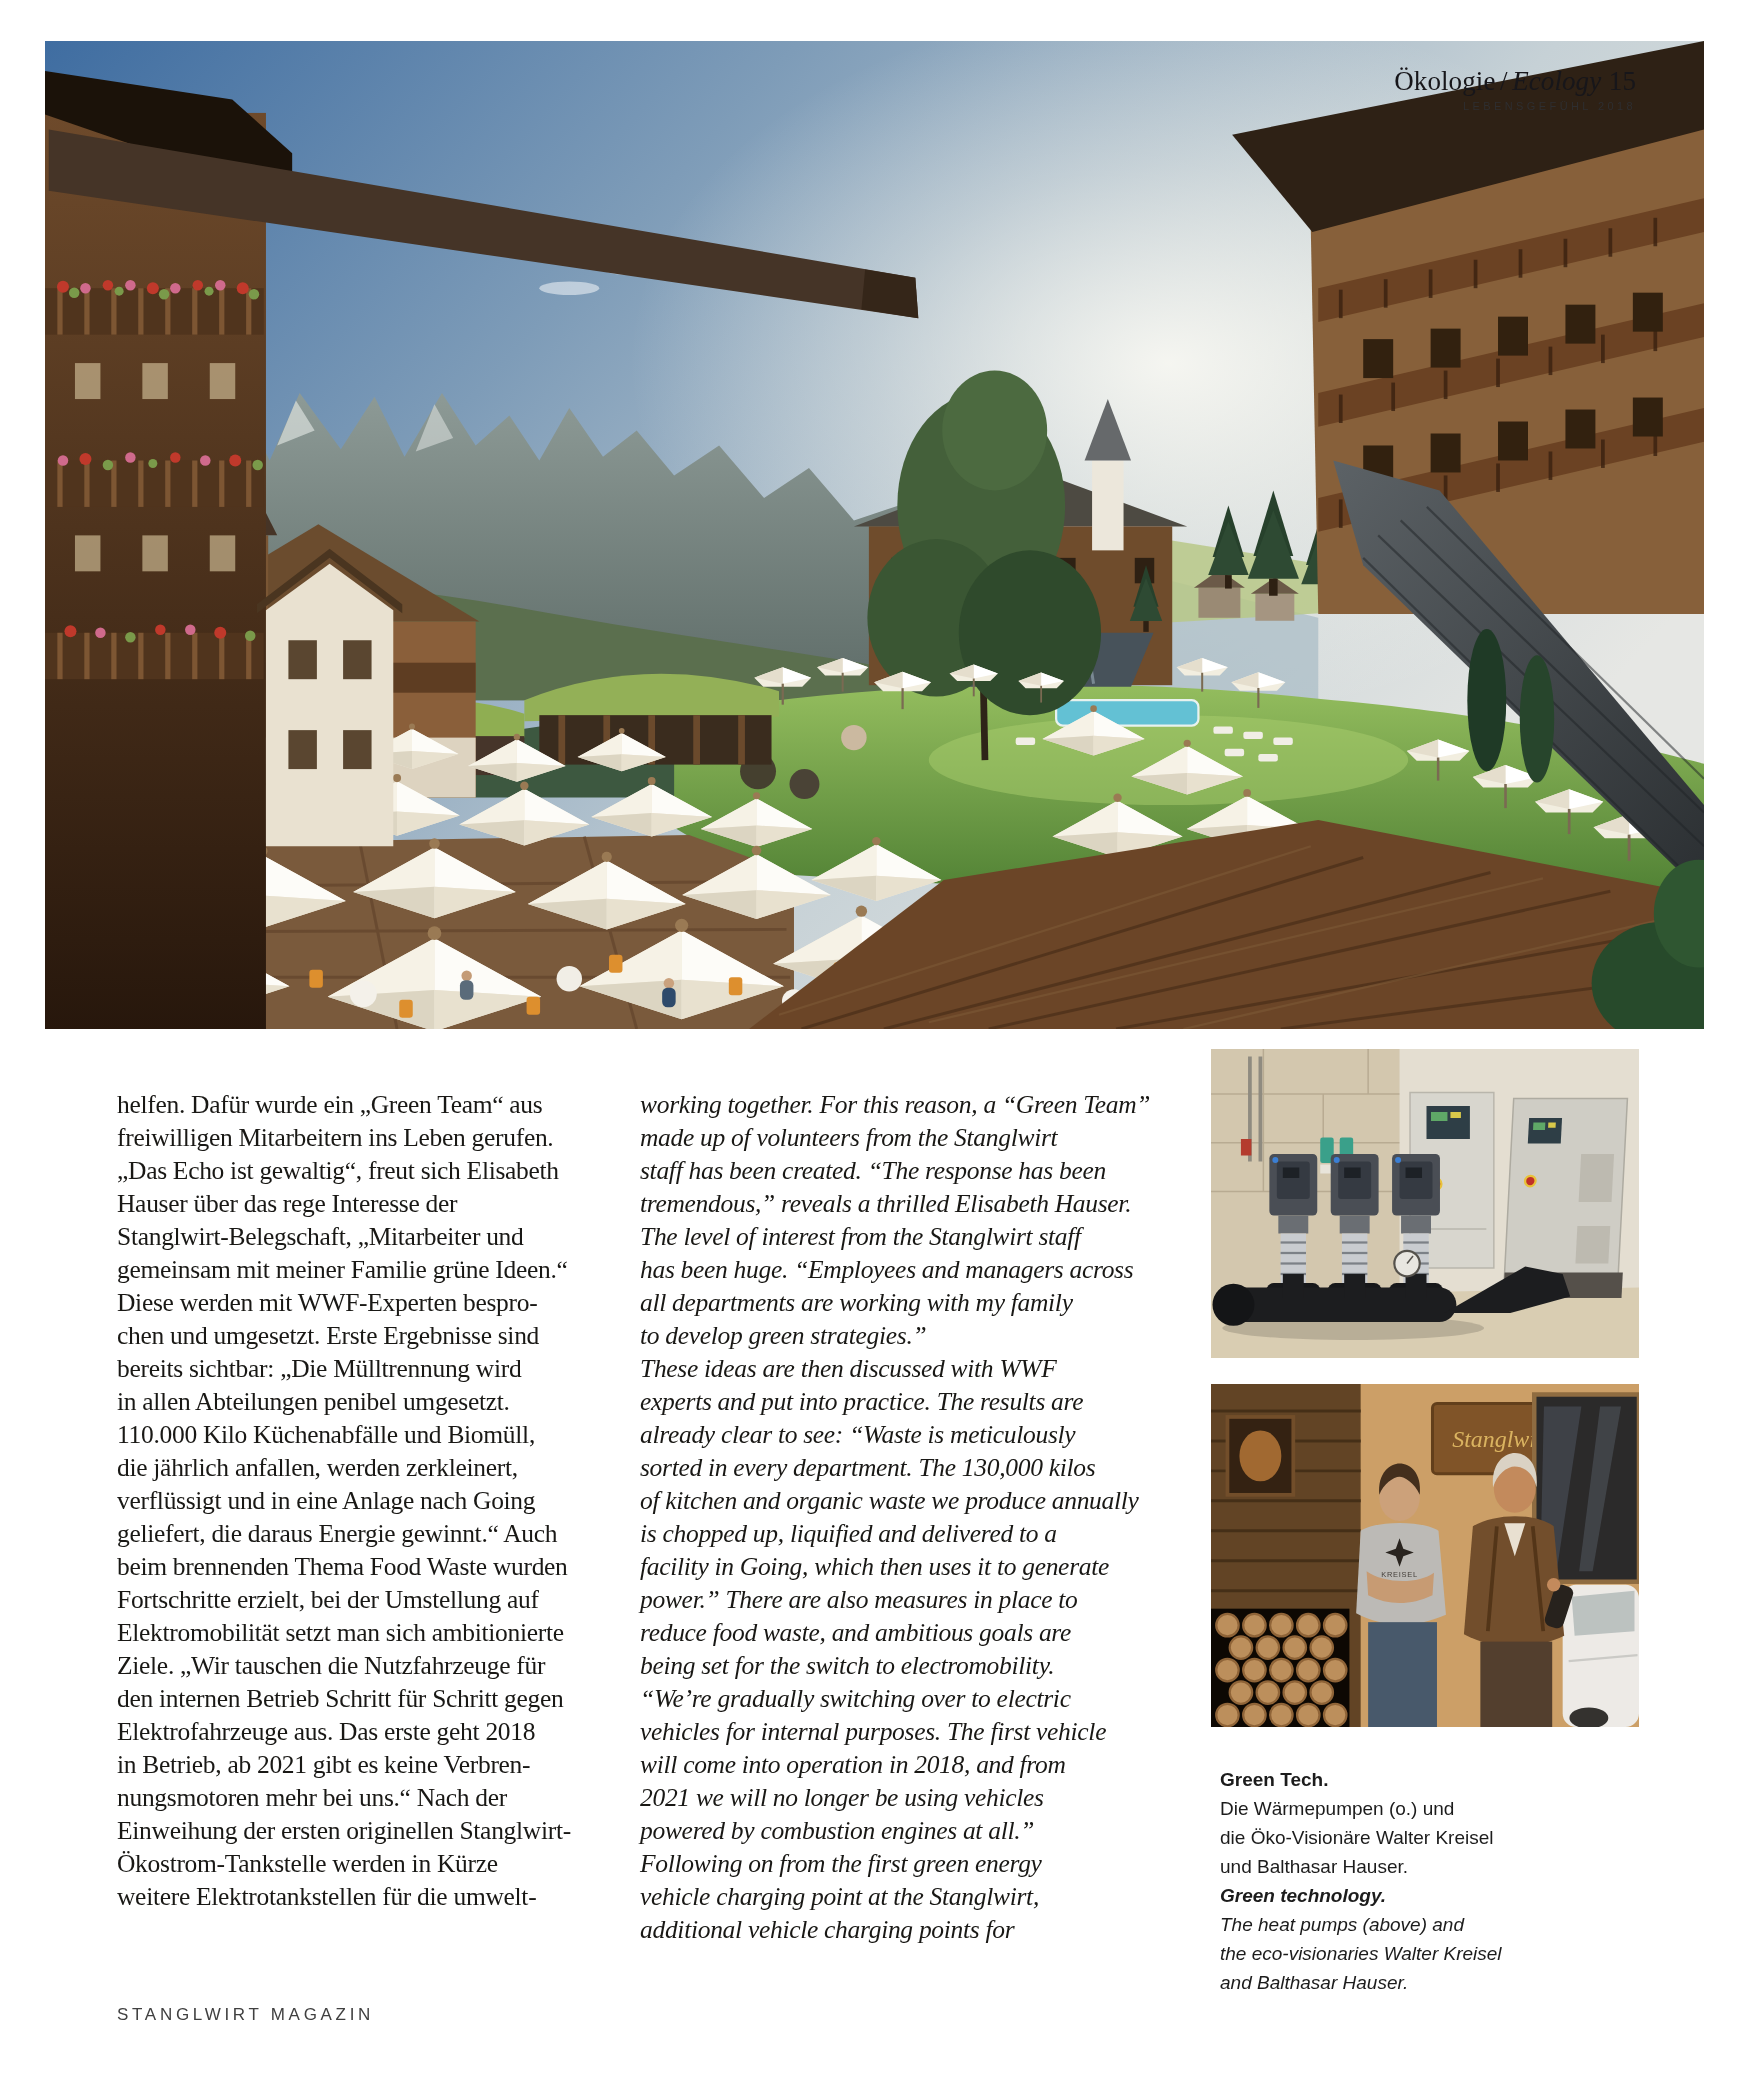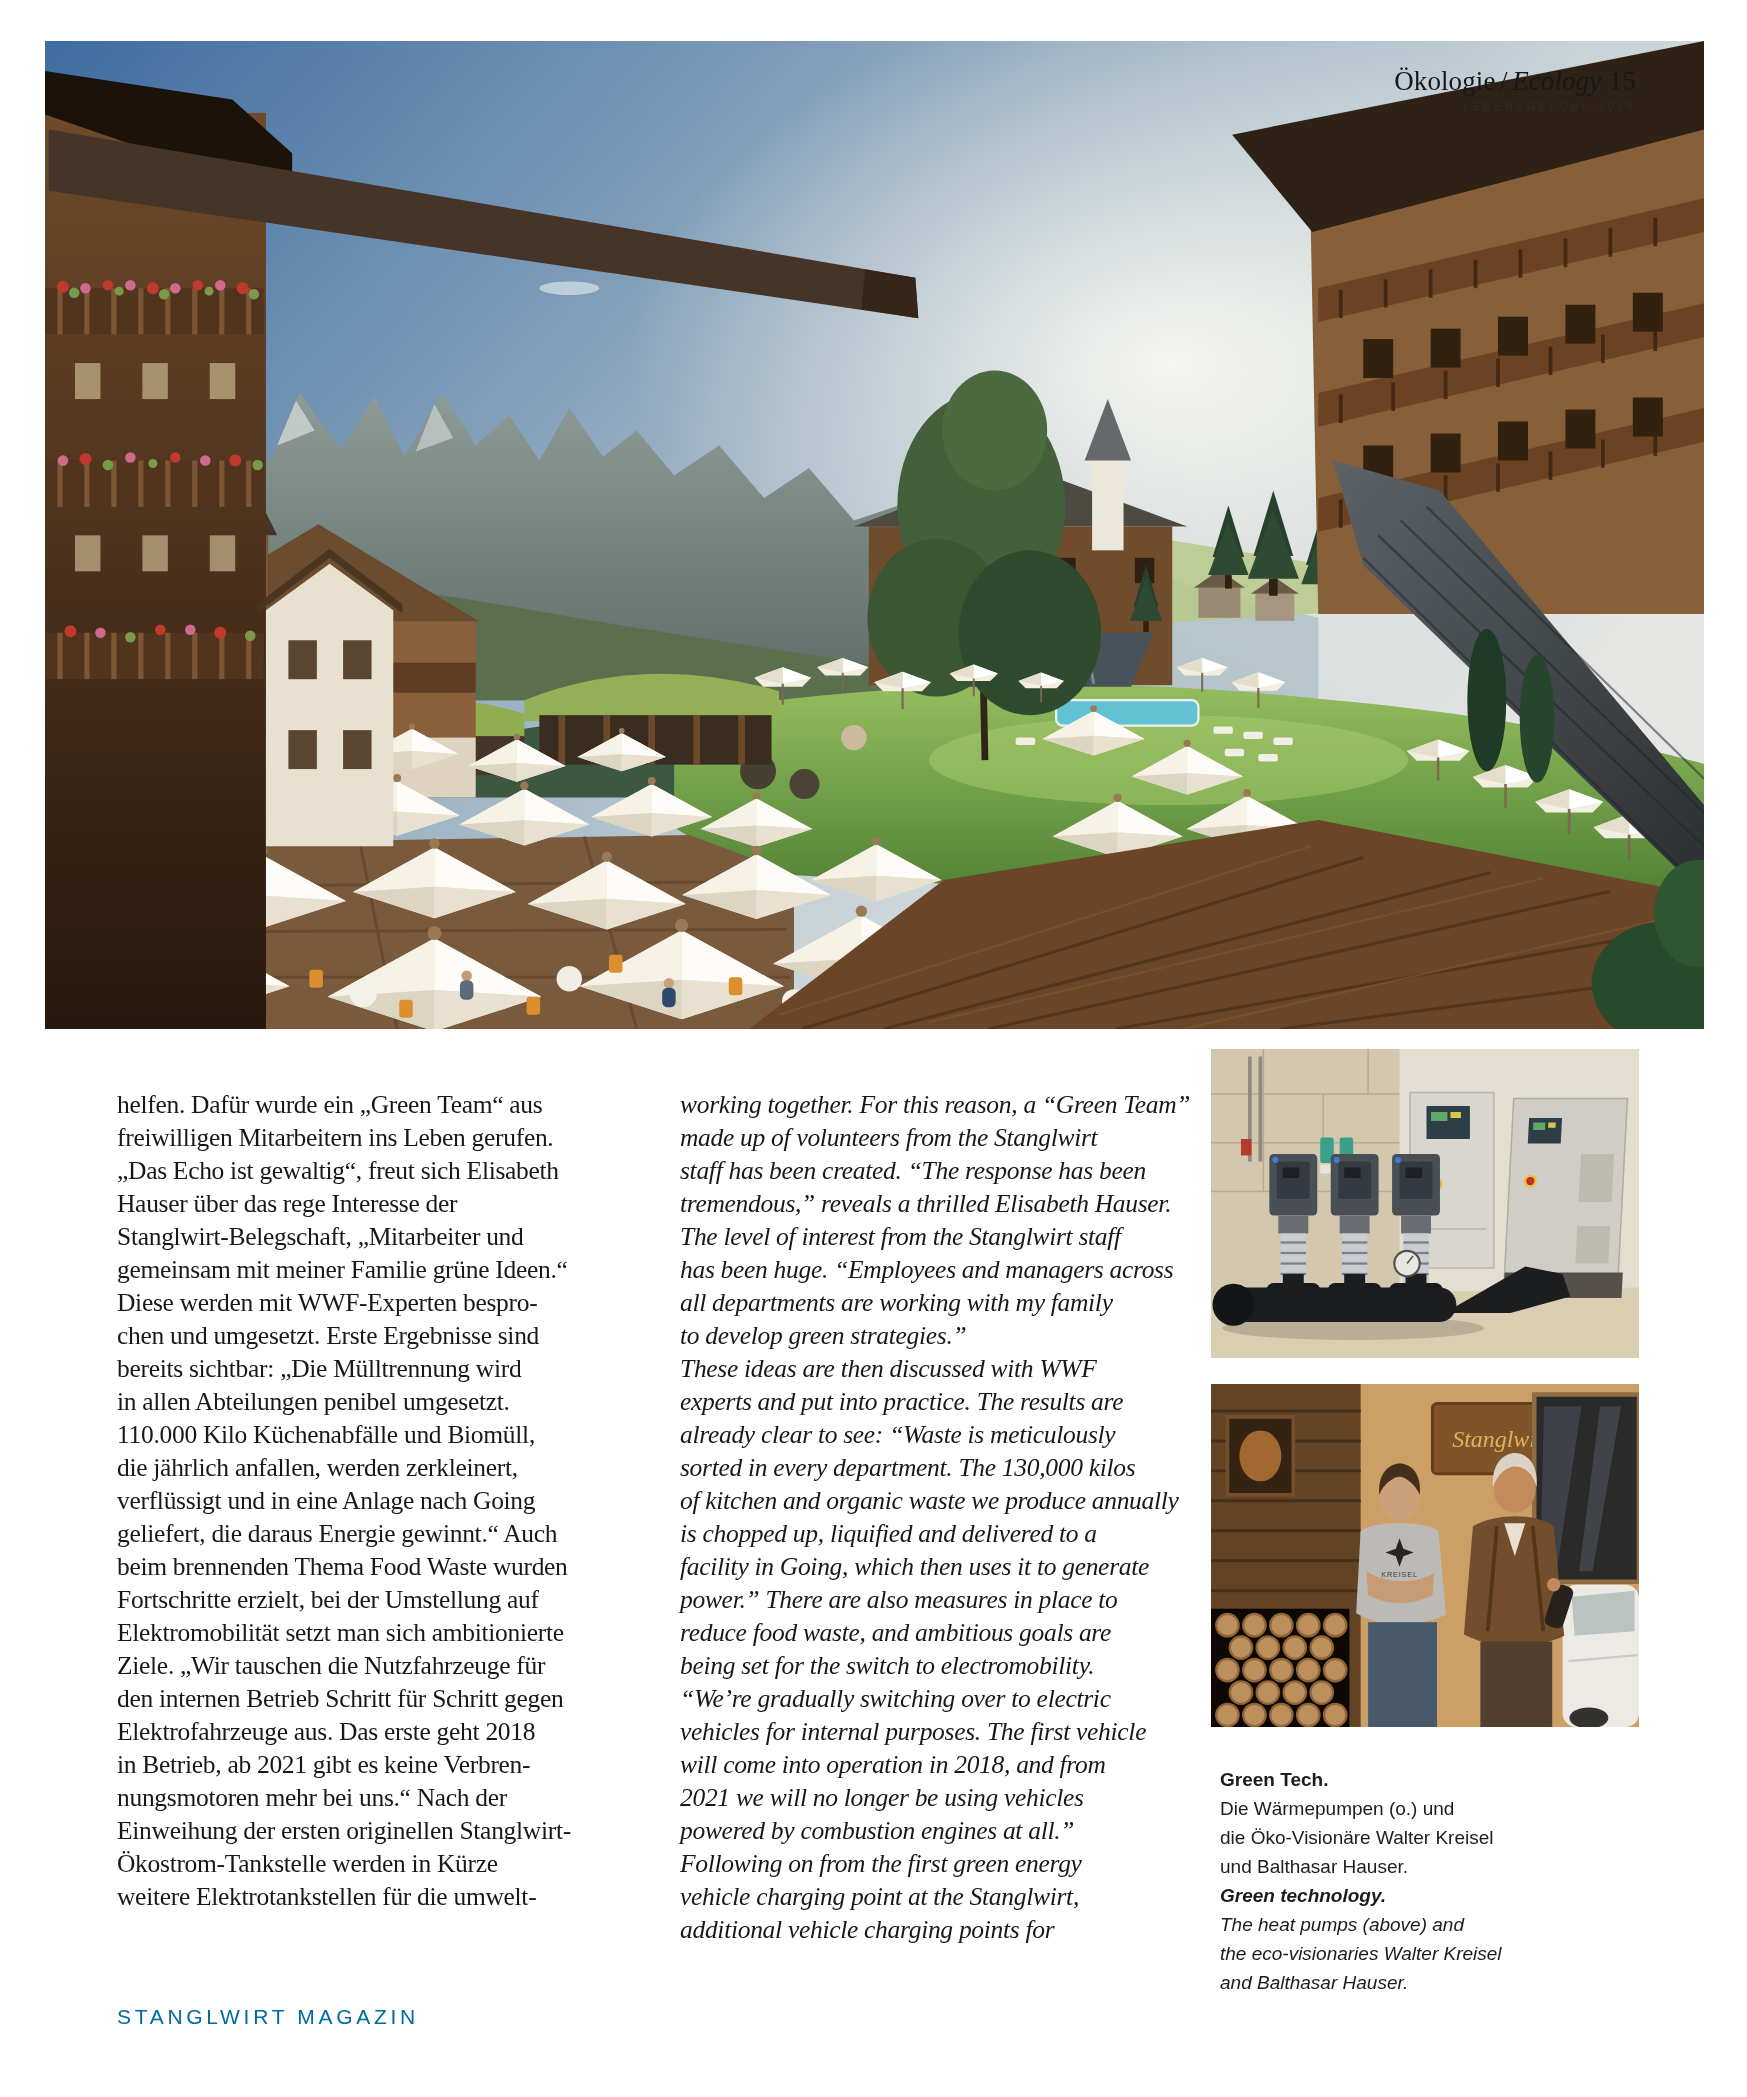--- a/index.html
+++ b/index.html
@@ -10,31 +10,31 @@
   .masthead{position:absolute;top:66px;right:112px;text-align:right;z-index:5;color:#17161a;}
   .masthead-title{font-size:27px;letter-spacing:0.1px;}
   .masthead-title .sep{padding:0 4.5px;}
   .masthead-title .ital{font-style:italic;}
   .masthead-title .pagenum{margin-left:7.5px;}
   .masthead-sub{margin-top:3px;font-family:"Liberation Sans","DejaVu Sans",sans-serif;
         font-size:11px;letter-spacing:3.4px;color:#2e2e30;}
   .col{position:absolute;top:1088px;font-size:25.5px;color:#191815;letter-spacing:-0.3px;}
   .col .line{height:33px;line-height:33px;white-space:nowrap;}
   .col-de{left:117px;width:524px;}
-  .col-en{left:640px;width:539px;font-style:italic;margin-left:40px;}
+  .col-en{left:640px;width:539px;font-style:italic;}
   .ph{position:absolute;margin:0;background:#ddd;}
   .ph-a{left:1211px;top:1049px;width:428px;height:309px;}
   .ph-b{left:1211px;top:1384px;width:428px;height:343px;}
   .caption{position:absolute;left:1220px;top:1765px;width:419px;text-align:left;
         font-family:"Liberation Sans","DejaVu Sans",sans-serif;font-size:19px;line-height:29px;color:#1c1c1c;}
   .cap-b{font-weight:bold;}
   .cap-bi{font-weight:bold;font-style:italic;}
   .cap-i{font-style:italic;}
   .folio{position:absolute;left:117px;top:2005px;font-family:"Liberation Sans","DejaVu Sans",sans-serif;
-        font-size:21px;letter-spacing:3.7px;color:#0369a1;}
+        font-size:17px;letter-spacing:3.7px;color:#404040;}
 </style>
 </head>
 <body>
 
 <div class="page">
 
   <figure class="hero">
     <svg viewBox="0 0 2215 1319" preserveAspectRatio="none">
       <defs>
         <linearGradient id="sky" x1="0" y1="0" x2="1" y2="0.55">

